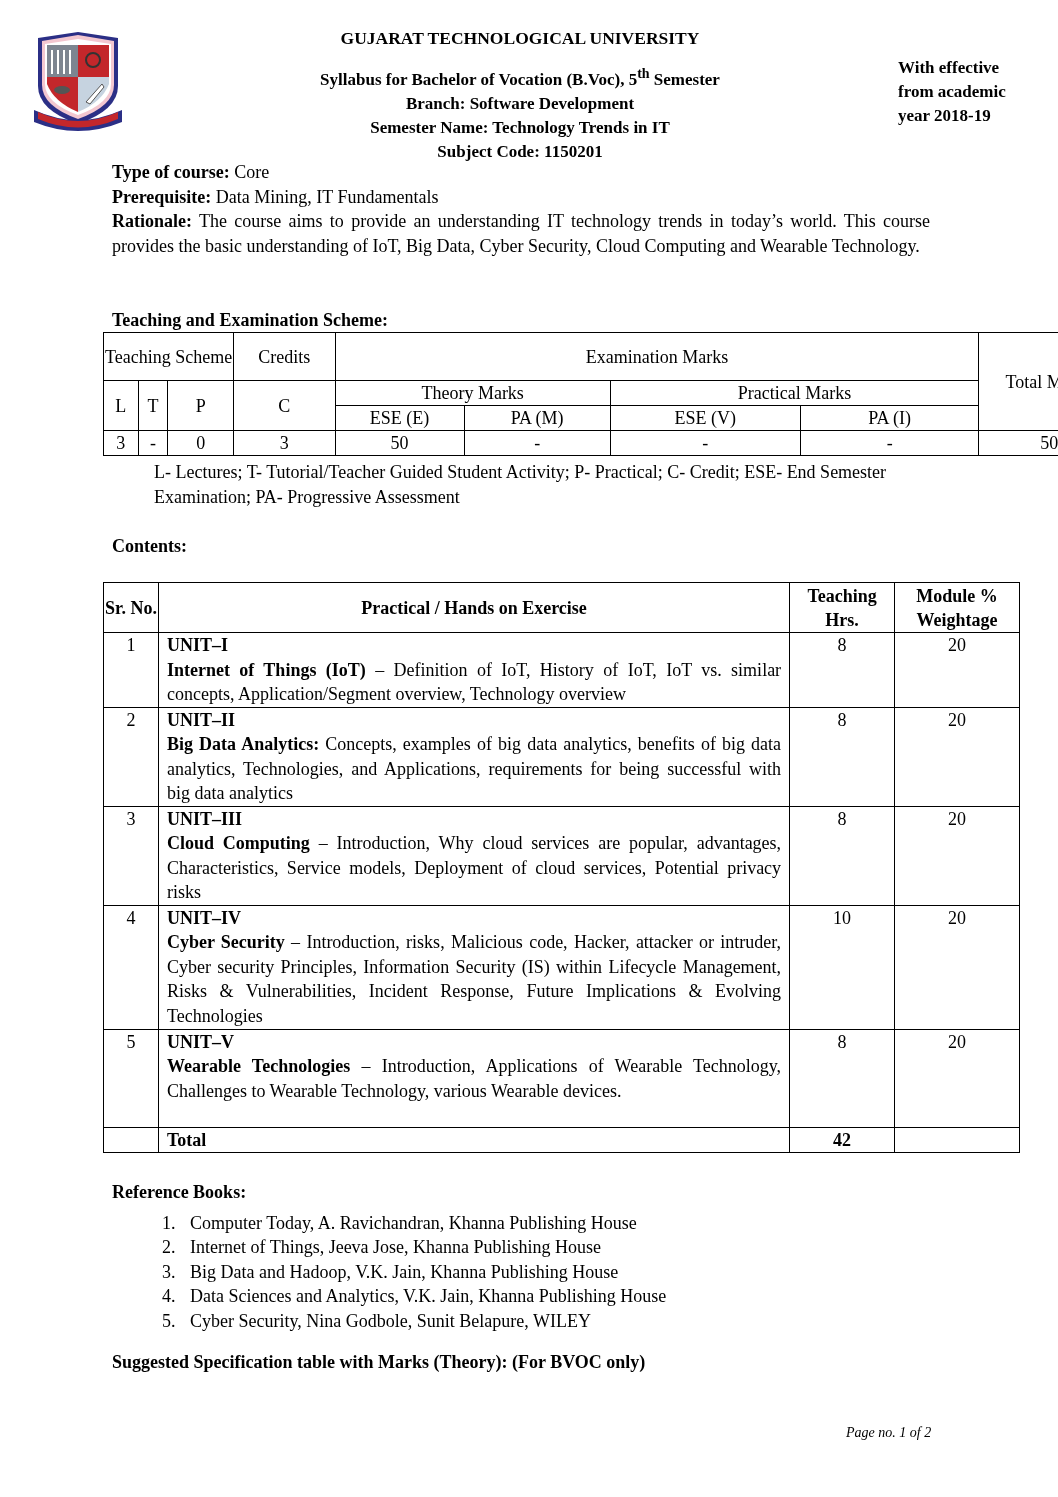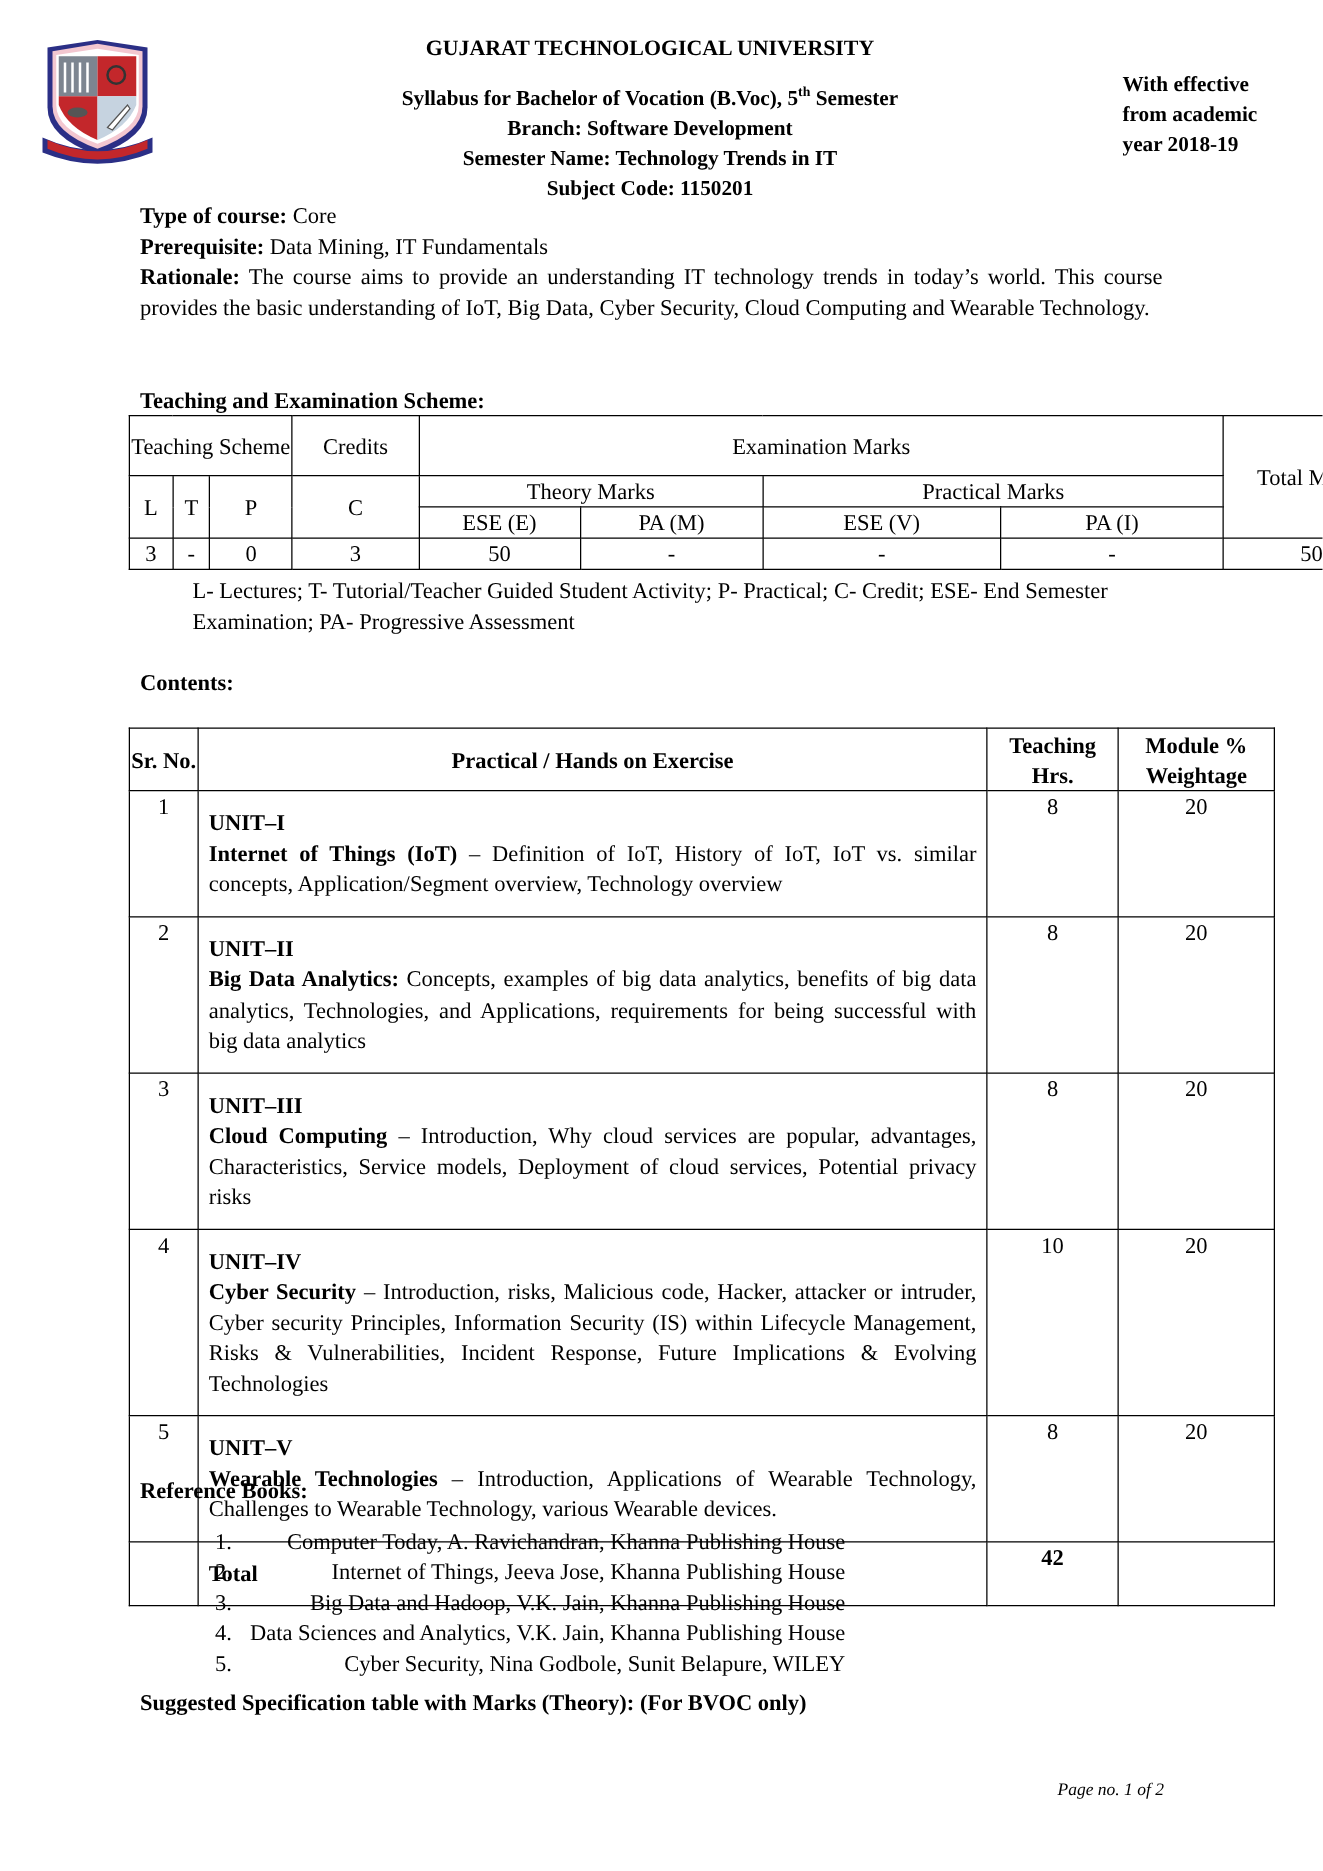--- a/index.html
+++ b/index.html
@@ -14,23 +14,23 @@
   .body-text b { font-weight: bold; }
   .justify { text-align: justify; text-align-last: left; }
   table { border-collapse: collapse; font-size: 18px; }
   td, th { border: 1.5px solid #000; padding: 0; }
   .scheme { left: 103px; top: 332px; width: 1017px; }
   .scheme td { text-align: center; line-height: 22px; }
   .contents { left: 103px; top: 582px; width: 917px; }
   .contents th { font-weight: bold; line-height: 24px; text-align: center; }
   .contents td { vertical-align: top; line-height: 24.5px; }
   .contents td.c { text-align: center; }
-  .contents td.desc { padding: 13px 8px; text-align: justify; text-align-last: left; }
+  .contents td.desc { padding: 0 8px; text-align: justify; text-align-last: left; }
   .refs { left: 112px; top: 1180px; font-size: 18px; line-height: 24.5px; }
-  .refs ol { margin: 16px; padding-left: 62px; text-align: right; }
+  .refs ol { margin: 6px; padding-left: 62px; }
   .refs li { padding-left: 10px; }
   .footer { left: 846px; top: 1425px; font-size: 14px; font-style: italic; font-weight: normal; }
 </style>
 </head>
 <body>
 
 <div class="abs logo">
   <svg width="96" height="104" viewBox="0 0 96 104">
     <path d="M8 8 L48 2 L88 8 L88 56 Q88 80 48 94 Q8 80 8 56 Z" fill="#2b2f86"></path>
     <path d="M12 11 L48 5 L84 11 L84 55 Q84 76 48 89 Q12 76 12 55 Z" fill="#f3c7d0"></path>
@@ -48,21 +48,21 @@
     <circle cx="63" cy="30" r="7" fill="none" stroke="#333" stroke-width="2"></circle>
     <ellipse cx="32" cy="60" rx="8" ry="4" fill="#555"></ellipse>
     <path d="M56 72 L72 54 L74 57 L60 74 Z" fill="#fff" stroke="#555" stroke-width="1"></path>
     <path d="M4 80 Q48 100 92 80 L92 92 Q48 110 4 92 Z" fill="#2b2f86"></path>
     <path d="M8 82 Q48 100 88 82 L88 89 Q48 106 8 89 Z" fill="#c3272b"></path>
   </svg>
 </div>
 
 <div class="abs hdr hdr-title">GUJARAT TECHNOLOGICAL UNIVERSITY</div>
 <div class="abs hdr hdr-sub">
-  <div><span>Syllabus for Bachelor of Vocation (B.Voc), 5</span><sup style="font-size:11px">th</sup><span> Semester</span></div>
+  <div><span>Syllabus for Bachelor of Vocation (B.Voc), 5</span><sup style="font-size:14px">th</sup><span> Semester</span></div>
   <div>Branch: Software Development</div>
   <div>Semester Name: Technology Trends in IT</div>
   <div>Subject Code: 1150201</div>
 </div>
 <div class="abs effective">
   <div>With effective</div>
   <div>from academic</div>
   <div>year 2018-19</div>
 </div>
 

